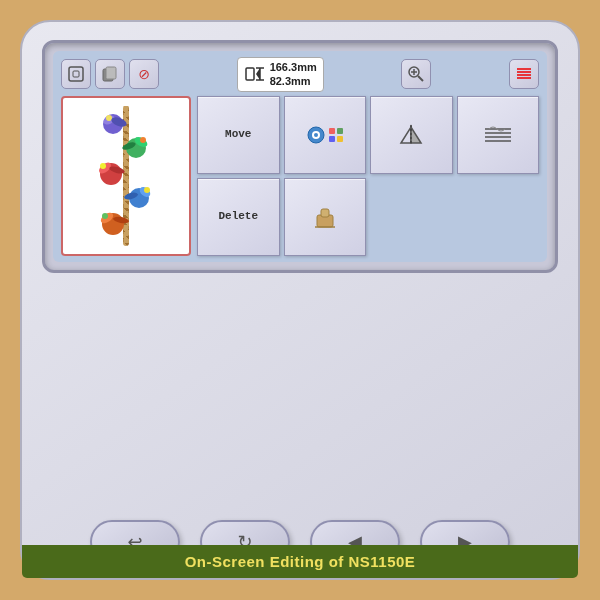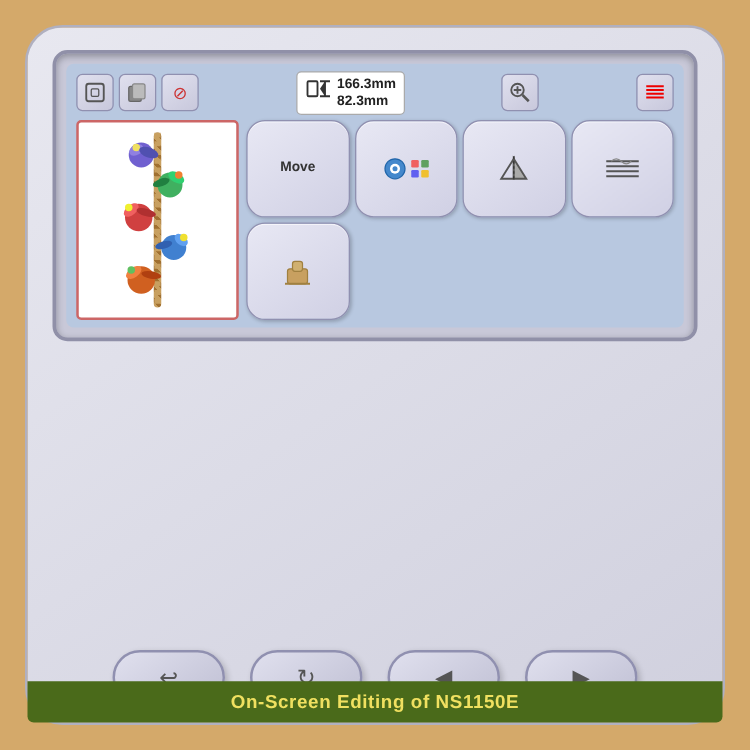--- a/index.html
+++ b/index.html
@@ -70,21 +70,21 @@
       display: flex;
       align-items: center;
       justify-content: center;
       cursor: pointer;
       font-size: 12px;
       color: #444;
     }
 
     .dimensions-box {
       display: flex;
-      align-items: flex-start;
+      align-items: center;
       gap: 4px;
       background: white;
       border: 1px solid #aaa;
       border-radius: 4px;
       padding: 2px 6px;
     }
 
     .dim-icon {
       width: 22px;
       height: 22px;
@@ -152,34 +152,35 @@
     .buttons-grid {
       flex: 1;
       display: grid;
       grid-template-columns: repeat(4, 1fr);
       gap: 4px;
     }
 
     .btn {
       background: linear-gradient(145deg, #e8e8f4, #d0d0e4);
       border: 1px solid #9090b0;
-      border-radius: 15px;
+      border-radius: 0;
       cursor: pointer;
       display: flex;
       align-items: center;
       justify-content: center;
       text-align: center;
       font-size: 11px;
       font-weight: bold;
       color: #333;
       padding: 4px 2px;
       min-height: 38px;
       line-height: 1.2;
       box-shadow: 1px 1px 3px rgba(0,0,0,0.2), inset 0 1px 0 rgba(255,255,255,0.6);
       user-select: none;
+      font-family: Liberation Mono, monospace;
     }
 
     .btn-edit-end {
       background: linear-gradient(145deg, #6870d0, #5060c0);
       color: white;
       font-size: 11px;
       font-weight: bold;
     }
 
     
@@ -350,20 +351,23 @@
           </div>
           <div class="btn">
             <svg width="30" height="24" viewBox="0 0 30 24">
               <line x1="2" y1="6" x2="28" y2="6" stroke="#555" stroke-width="1.5"></line>
               <line x1="2" y1="10" x2="28" y2="10" stroke="#555" stroke-width="1.5"></line>
               <line x1="2" y1="14" x2="28" y2="14" stroke="#555" stroke-width="1.5"></line>
               <line x1="2" y1="18" x2="28" y2="18" stroke="#555" stroke-width="1.5"></line>
               <path d="M6,6 Q10,2 14,6 Q18,10 22,6" fill="none" stroke="#888" stroke-width="1"></path>
             </svg>
           </div>
+          <div class="btn">
+            <span>Delete</span>
+          </div>
 
           <div class="btn">
             <svg width="24" height="24" viewBox="0 0 24 24">
               <rect x="4" y="10" width="16" height="12" rx="2" fill="#c8a060" stroke="#a08040" stroke-width="1"></rect>
               <rect x="8" y="4" width="8" height="8" rx="2" fill="#d0b070" stroke="#a08040" stroke-width="1"></rect>
               <line x1="2" y1="22" x2="22" y2="22" stroke="#a08040" stroke-width="1.5"></line>
             </svg>
           </div>
 
         </div>

